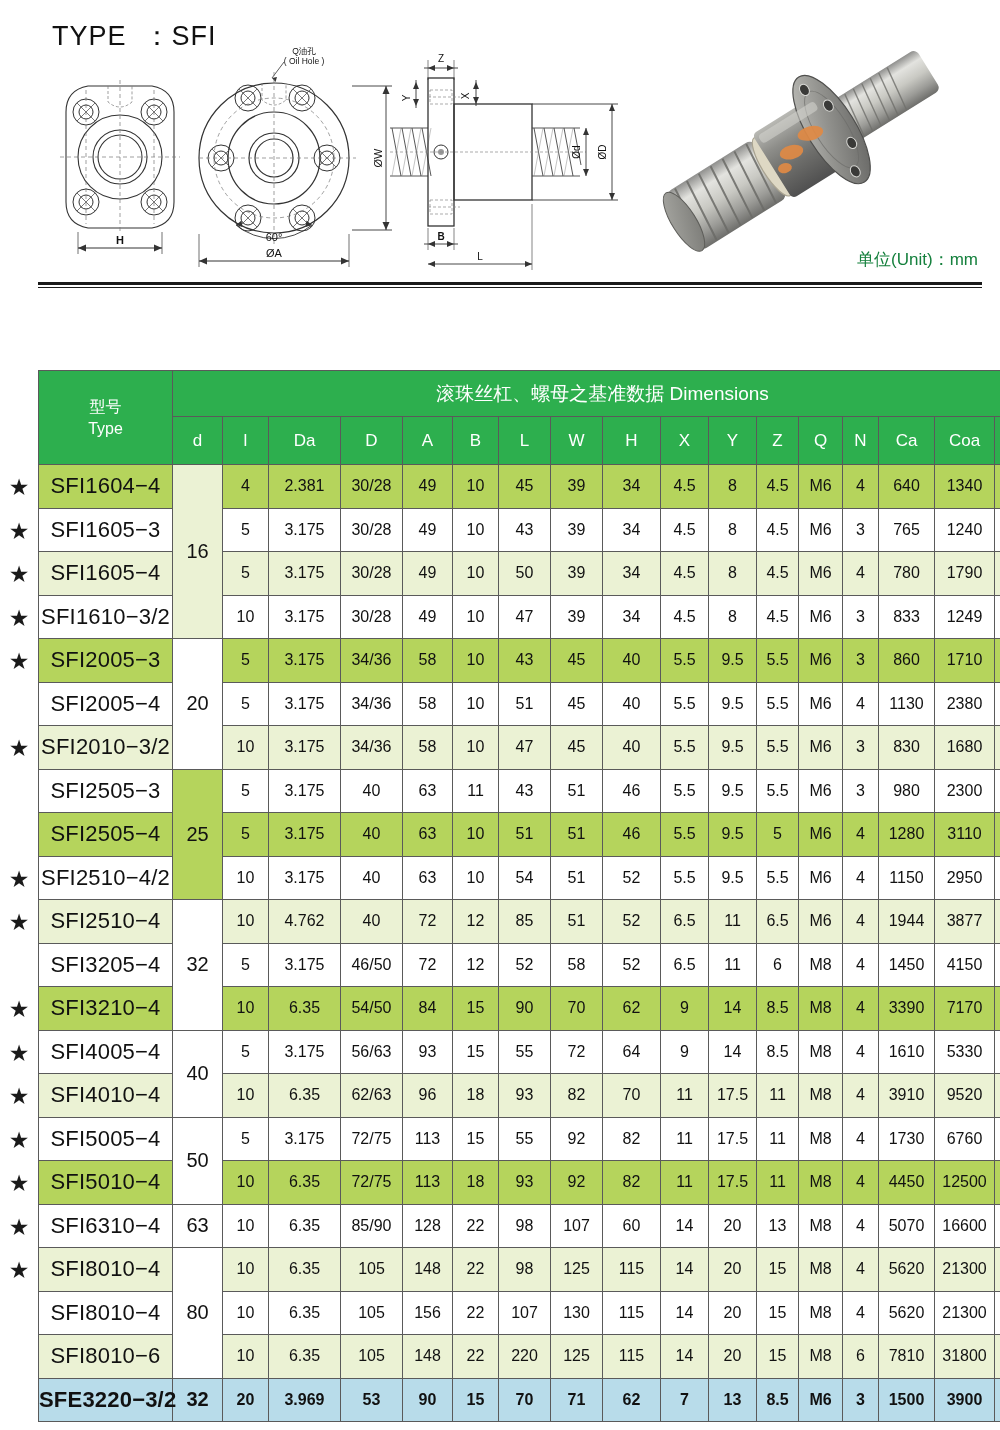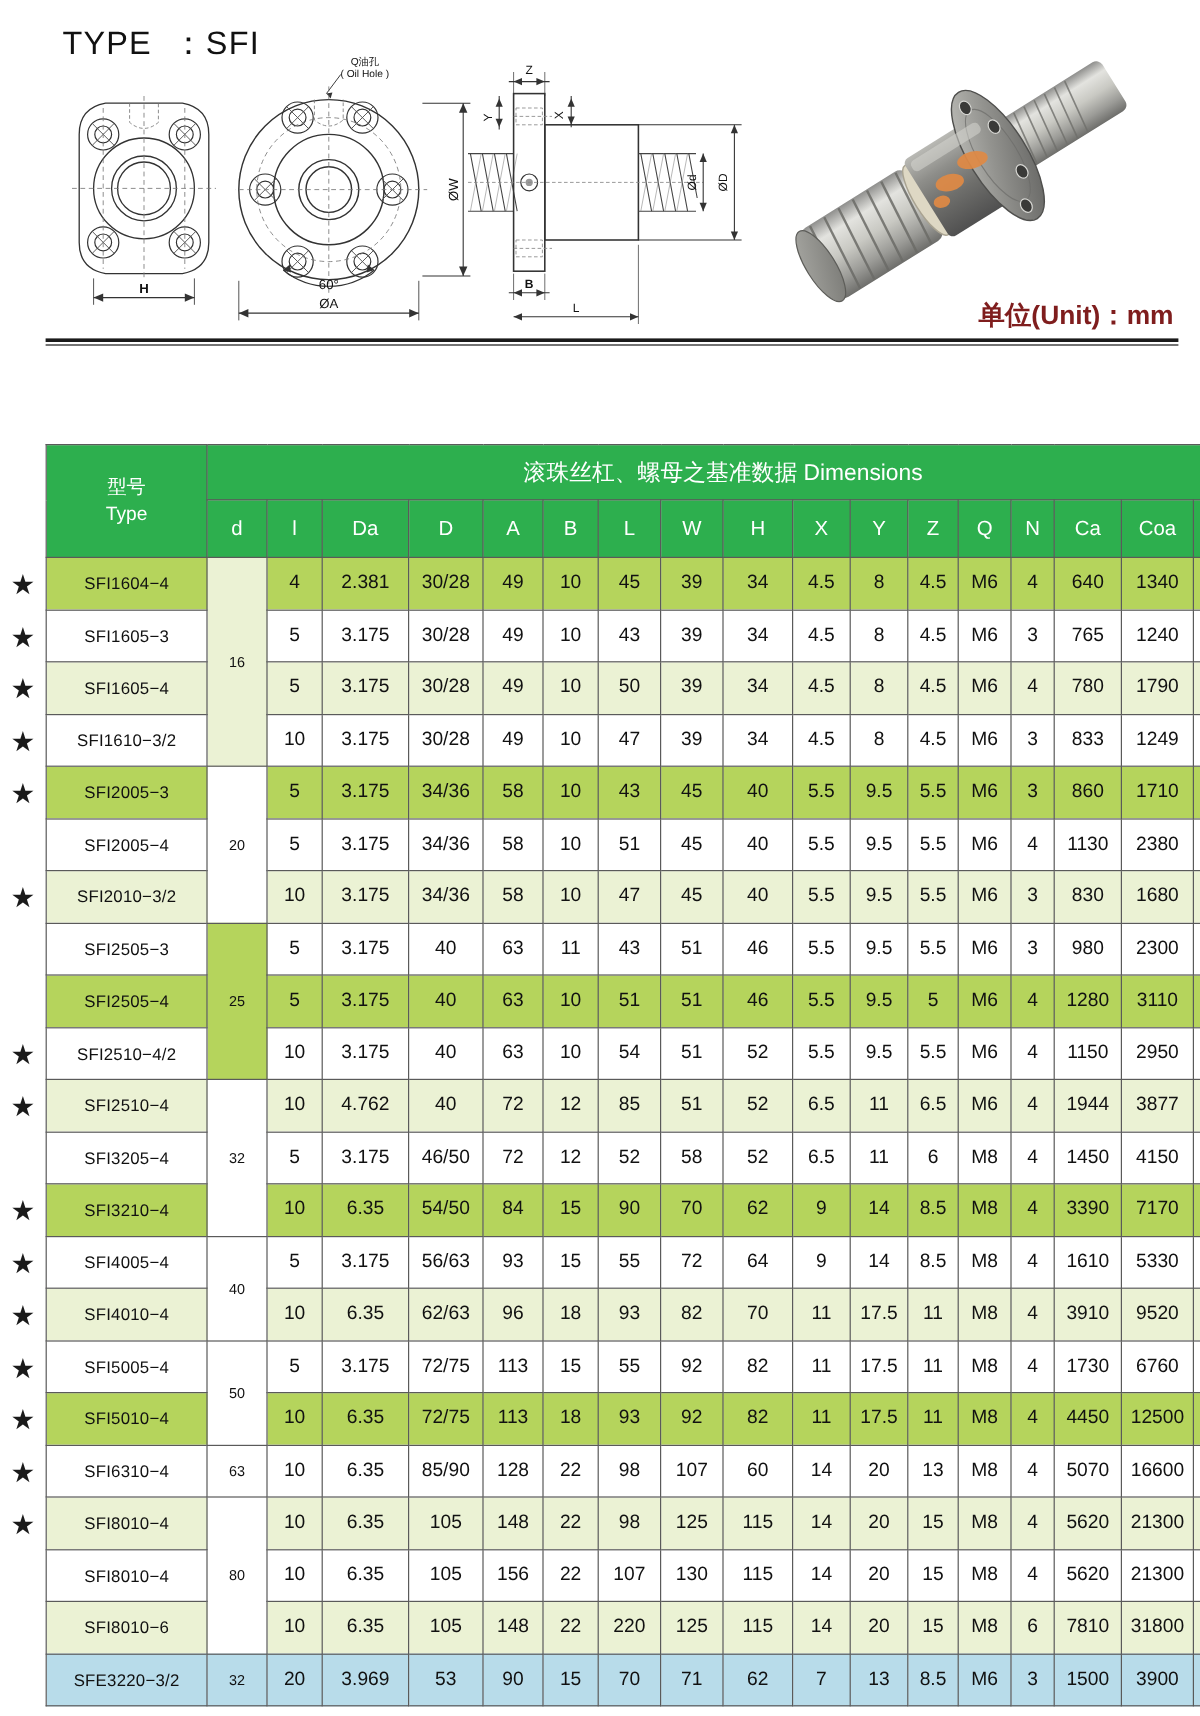--- a/index.html
+++ b/index.html
@@ -19,21 +19,21 @@
     position: absolute; left: 52px; top: 18px;
     font-size: 27px; letter-spacing: 1px; color: #111;
     white-space: pre;
   }
 
   .dwg { position: absolute; }
   .dwg svg { display: block; }
 
   .unit-label {
     position: absolute; right: 22px; top: 248px;
-    font-size: 22px; color: #7f1d1d; white-space: nowrap; font-weight: bold;
+    font-size: 17px; color: #15803d; white-space: nowrap;
   }
 
   .rule-thick {
     position: absolute; left: 38px; top: 282px;
     width: 944px; height: 3px; background: #1a1a1a;
   }
   .rule-thin {
     position: absolute; left: 38px; top: 287px;
     width: 944px; height: 1px; background: #1a1a1a;
   }
@@ -86,31 +86,31 @@
   }
   th.sub {
     height: 48px;
     font-size: 17px;
   }
 
   tbody td { height: 43.5px; }
   td.model {
     text-align: left;
     padding-left: 14px;
-    font-size: 14px;
+    font-size: 22px;
     letter-spacing: 0.2px;
   }
-  td.dcol { font-size: 12px; }
+  td.dcol { font-size: 20px; }
   td.num { font-size: 16px; }
 
   
   tr.tint-a td { background: #B5D45C; }
   tr.tint-b td { background: #ffffff; }
   tr.tint-c td { background: #EBF2D4; }
-  tr.tint-blue td { background: #B8DCEA; }
+  tr.tint-blue td { background: #B8DCEA; font-weight: bold; }
 
   
   td.d-band-white { background: #ffffff !important; }
   td.d-band-pale  { background: #EBF2D4 !important; }
   td.d-band-mid   { background: #B5D45C !important; }
   td.d-band-blue  { background: #B8DCEA !important; }
 
   
   .stars { position: absolute; left: 0px; top: 370px; width: 38px; }
   .star-cell {

